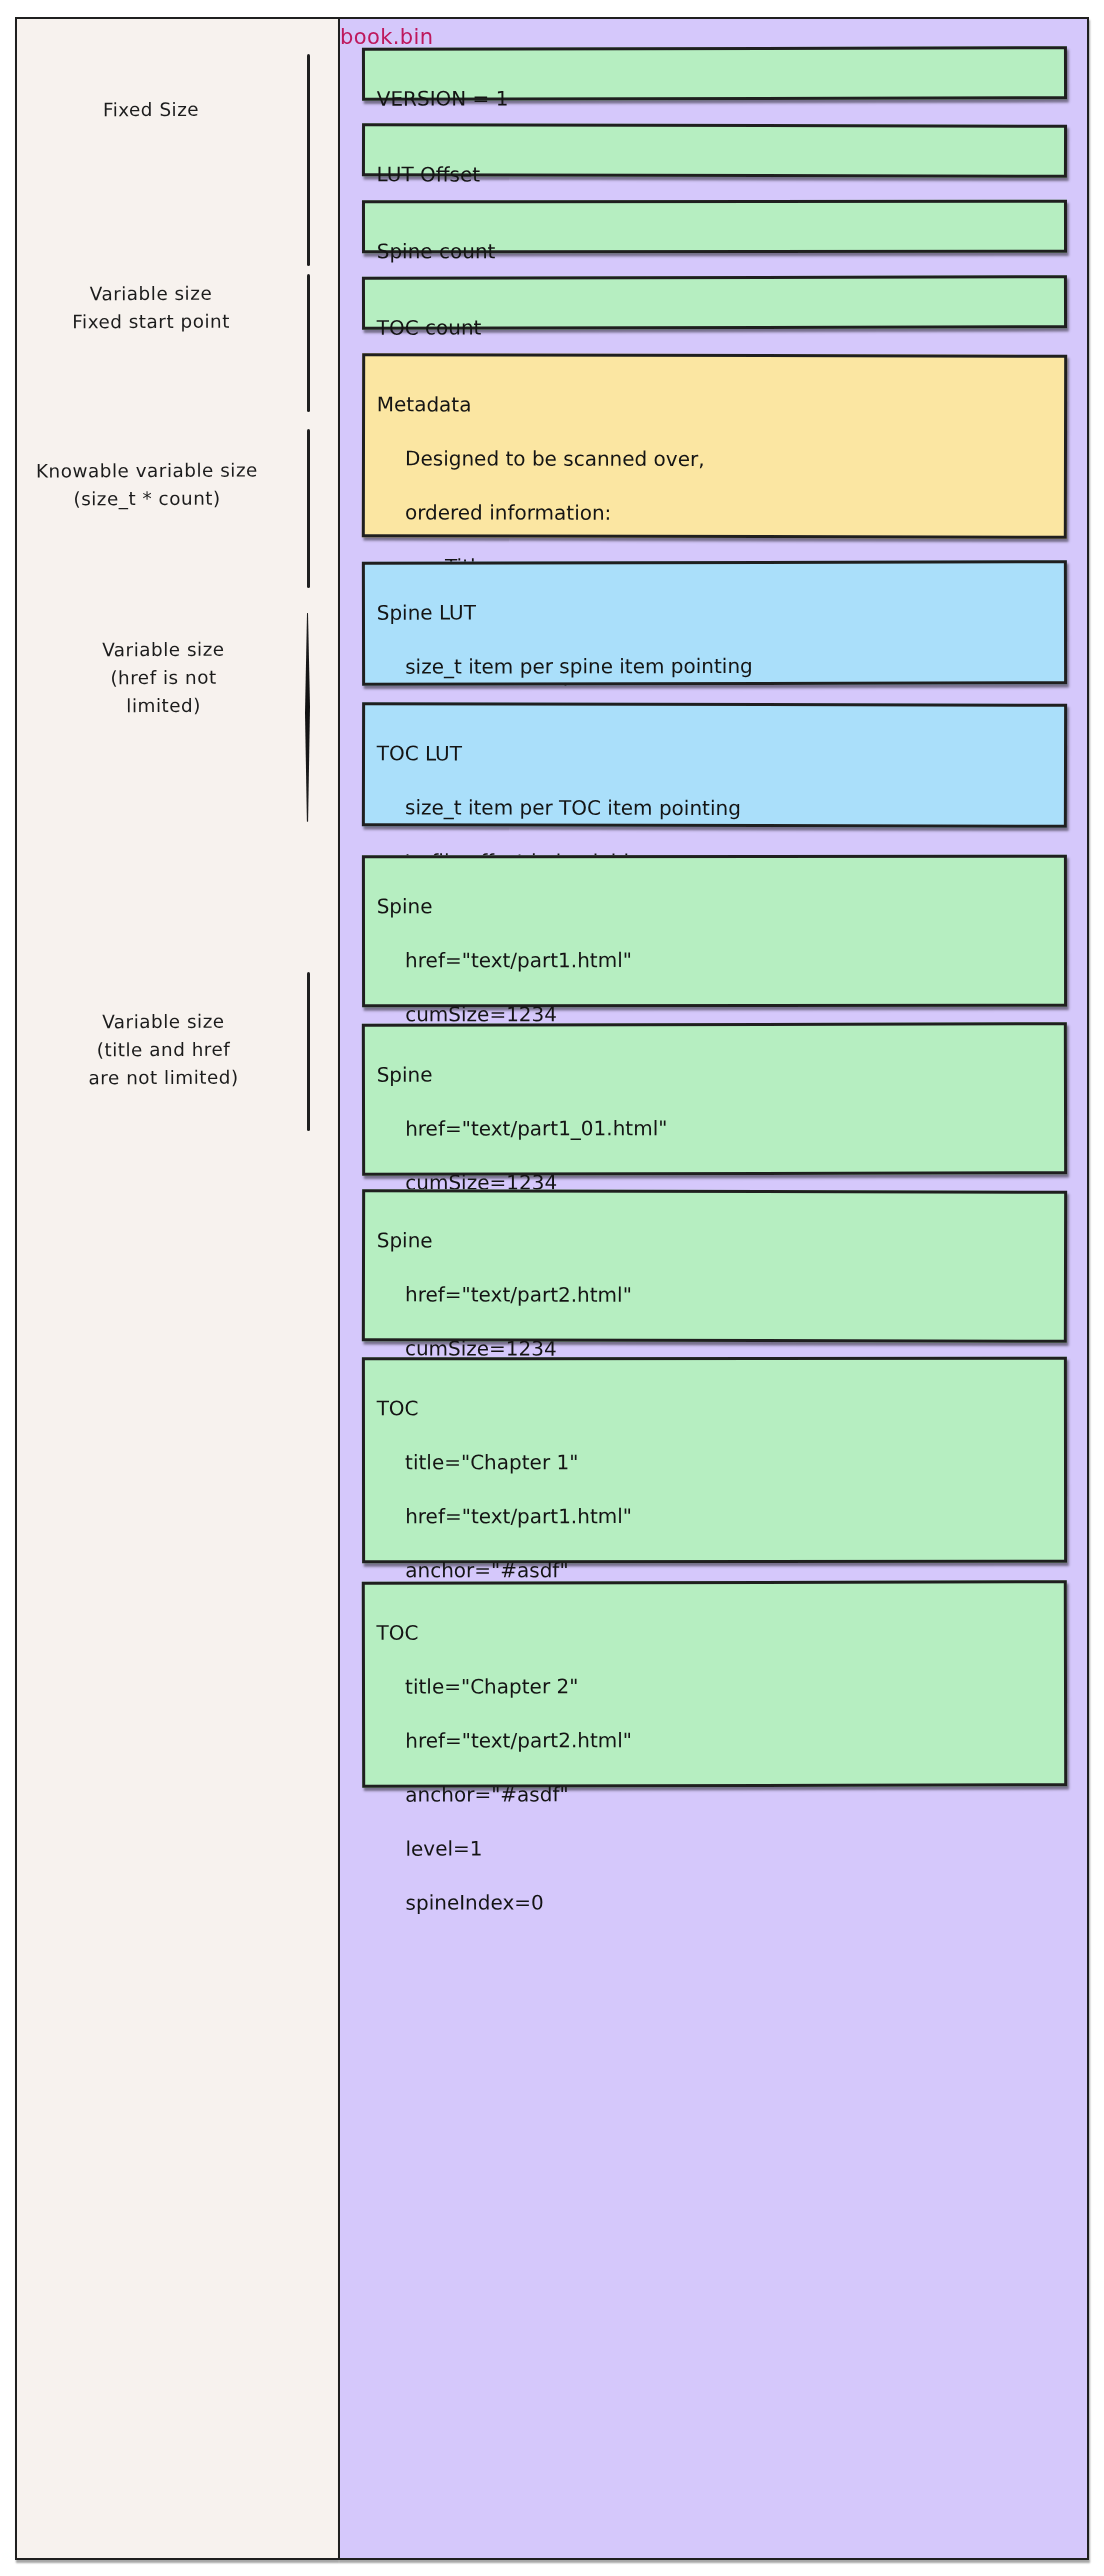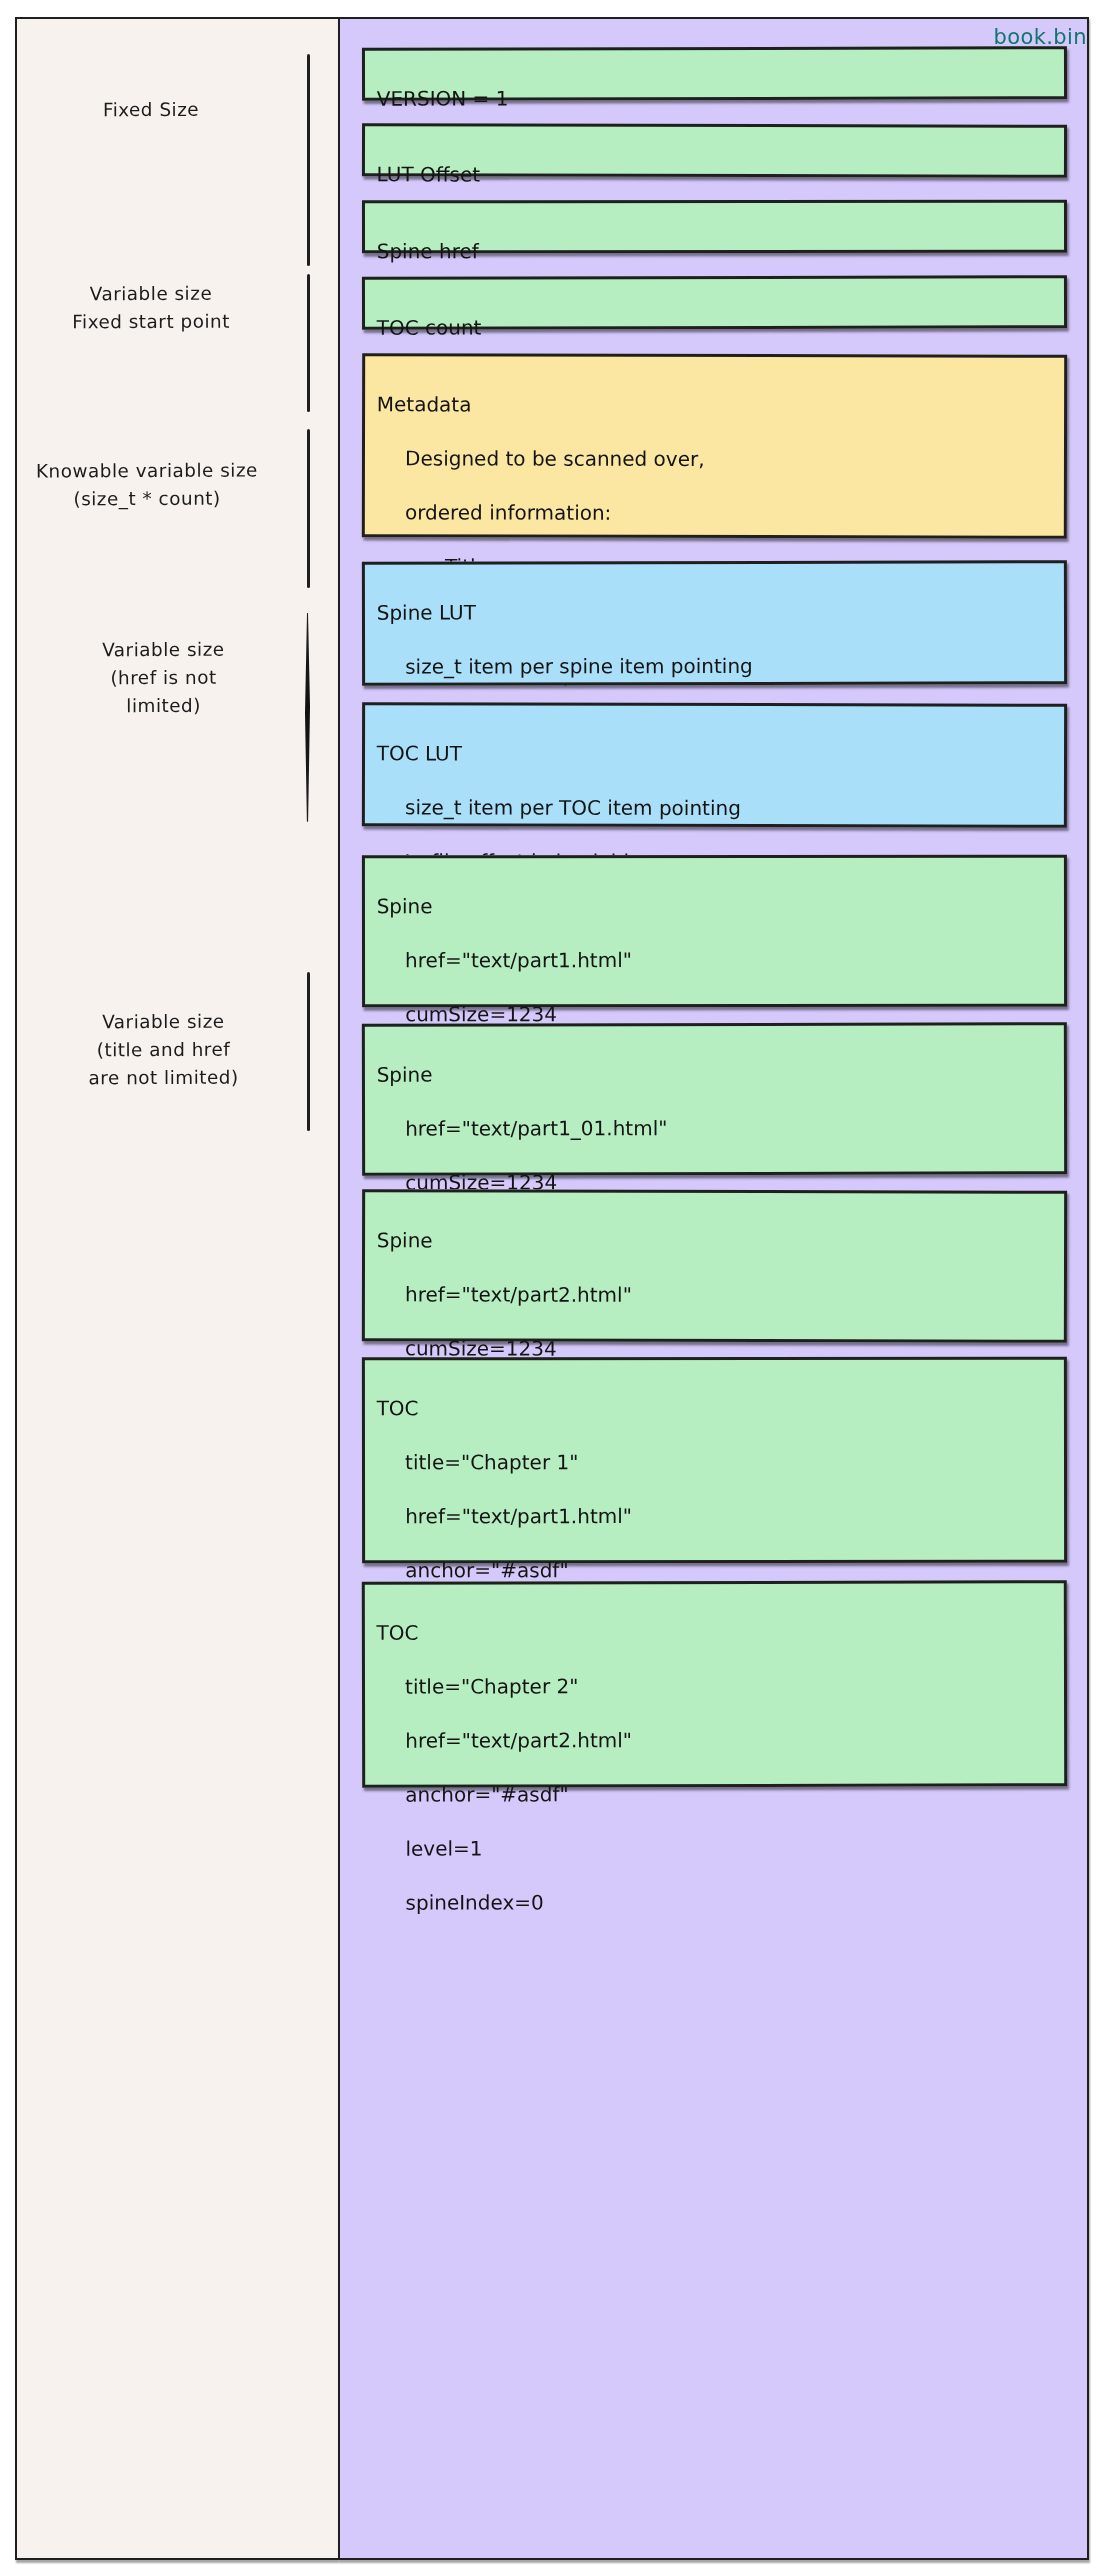--- a/index.html
+++ b/index.html
@@ -70,23 +70,23 @@
     border: 2.5px solid #1f1f1f;
     box-sizing: border-box;
     box-shadow: 0.8px 2.5px 1.7px rgba(0,0,0,0.35);
   }
 
   #file-title {
     position: absolute;
     top: 6.7px;
     left: 0;
     right: 0;
-    text-align: right;
+    text-align: left;
     font-size: 21px;
-    color: #0f766e;
+    color: #be185d;
     letter-spacing: 0.4px;
   }
 
   .box {
     position: absolute;
     left: 22px;
     right: 20px;
     border: 3.3px solid #1f1f1f;
     box-sizing: border-box;
     padding: 7.5px 11.7px 8.4px 11.7px;
@@ -144,21 +144,21 @@
 
     <div class="box green tilt-a" style="top:28.4px; height:53px;">
       <span class="title-line">VERSION = 1</span>
     </div>
 
     <div class="box green tilt-b" style="top:105px; height:53px;">
       <span class="title-line">LUT Offset</span>
     </div>
 
     <div class="box green tilt-c" style="top:181px; height:53px;">
-      <span class="title-line">Spine href</span>
+      <span class="title-line">Spine count</span>
     </div>
 
     <div class="box green tilt-a" style="top:257px; height:53px;">
       <span class="title-line">TOC count</span>
     </div>
 
     <div class="box yellow tilt-b" style="top:335px; height:184px;">
       <span class="title-line">Metadata</span>
       <span class="body-line">Designed to be scanned over,</span>
       <span class="body-line">ordered information:</span>

